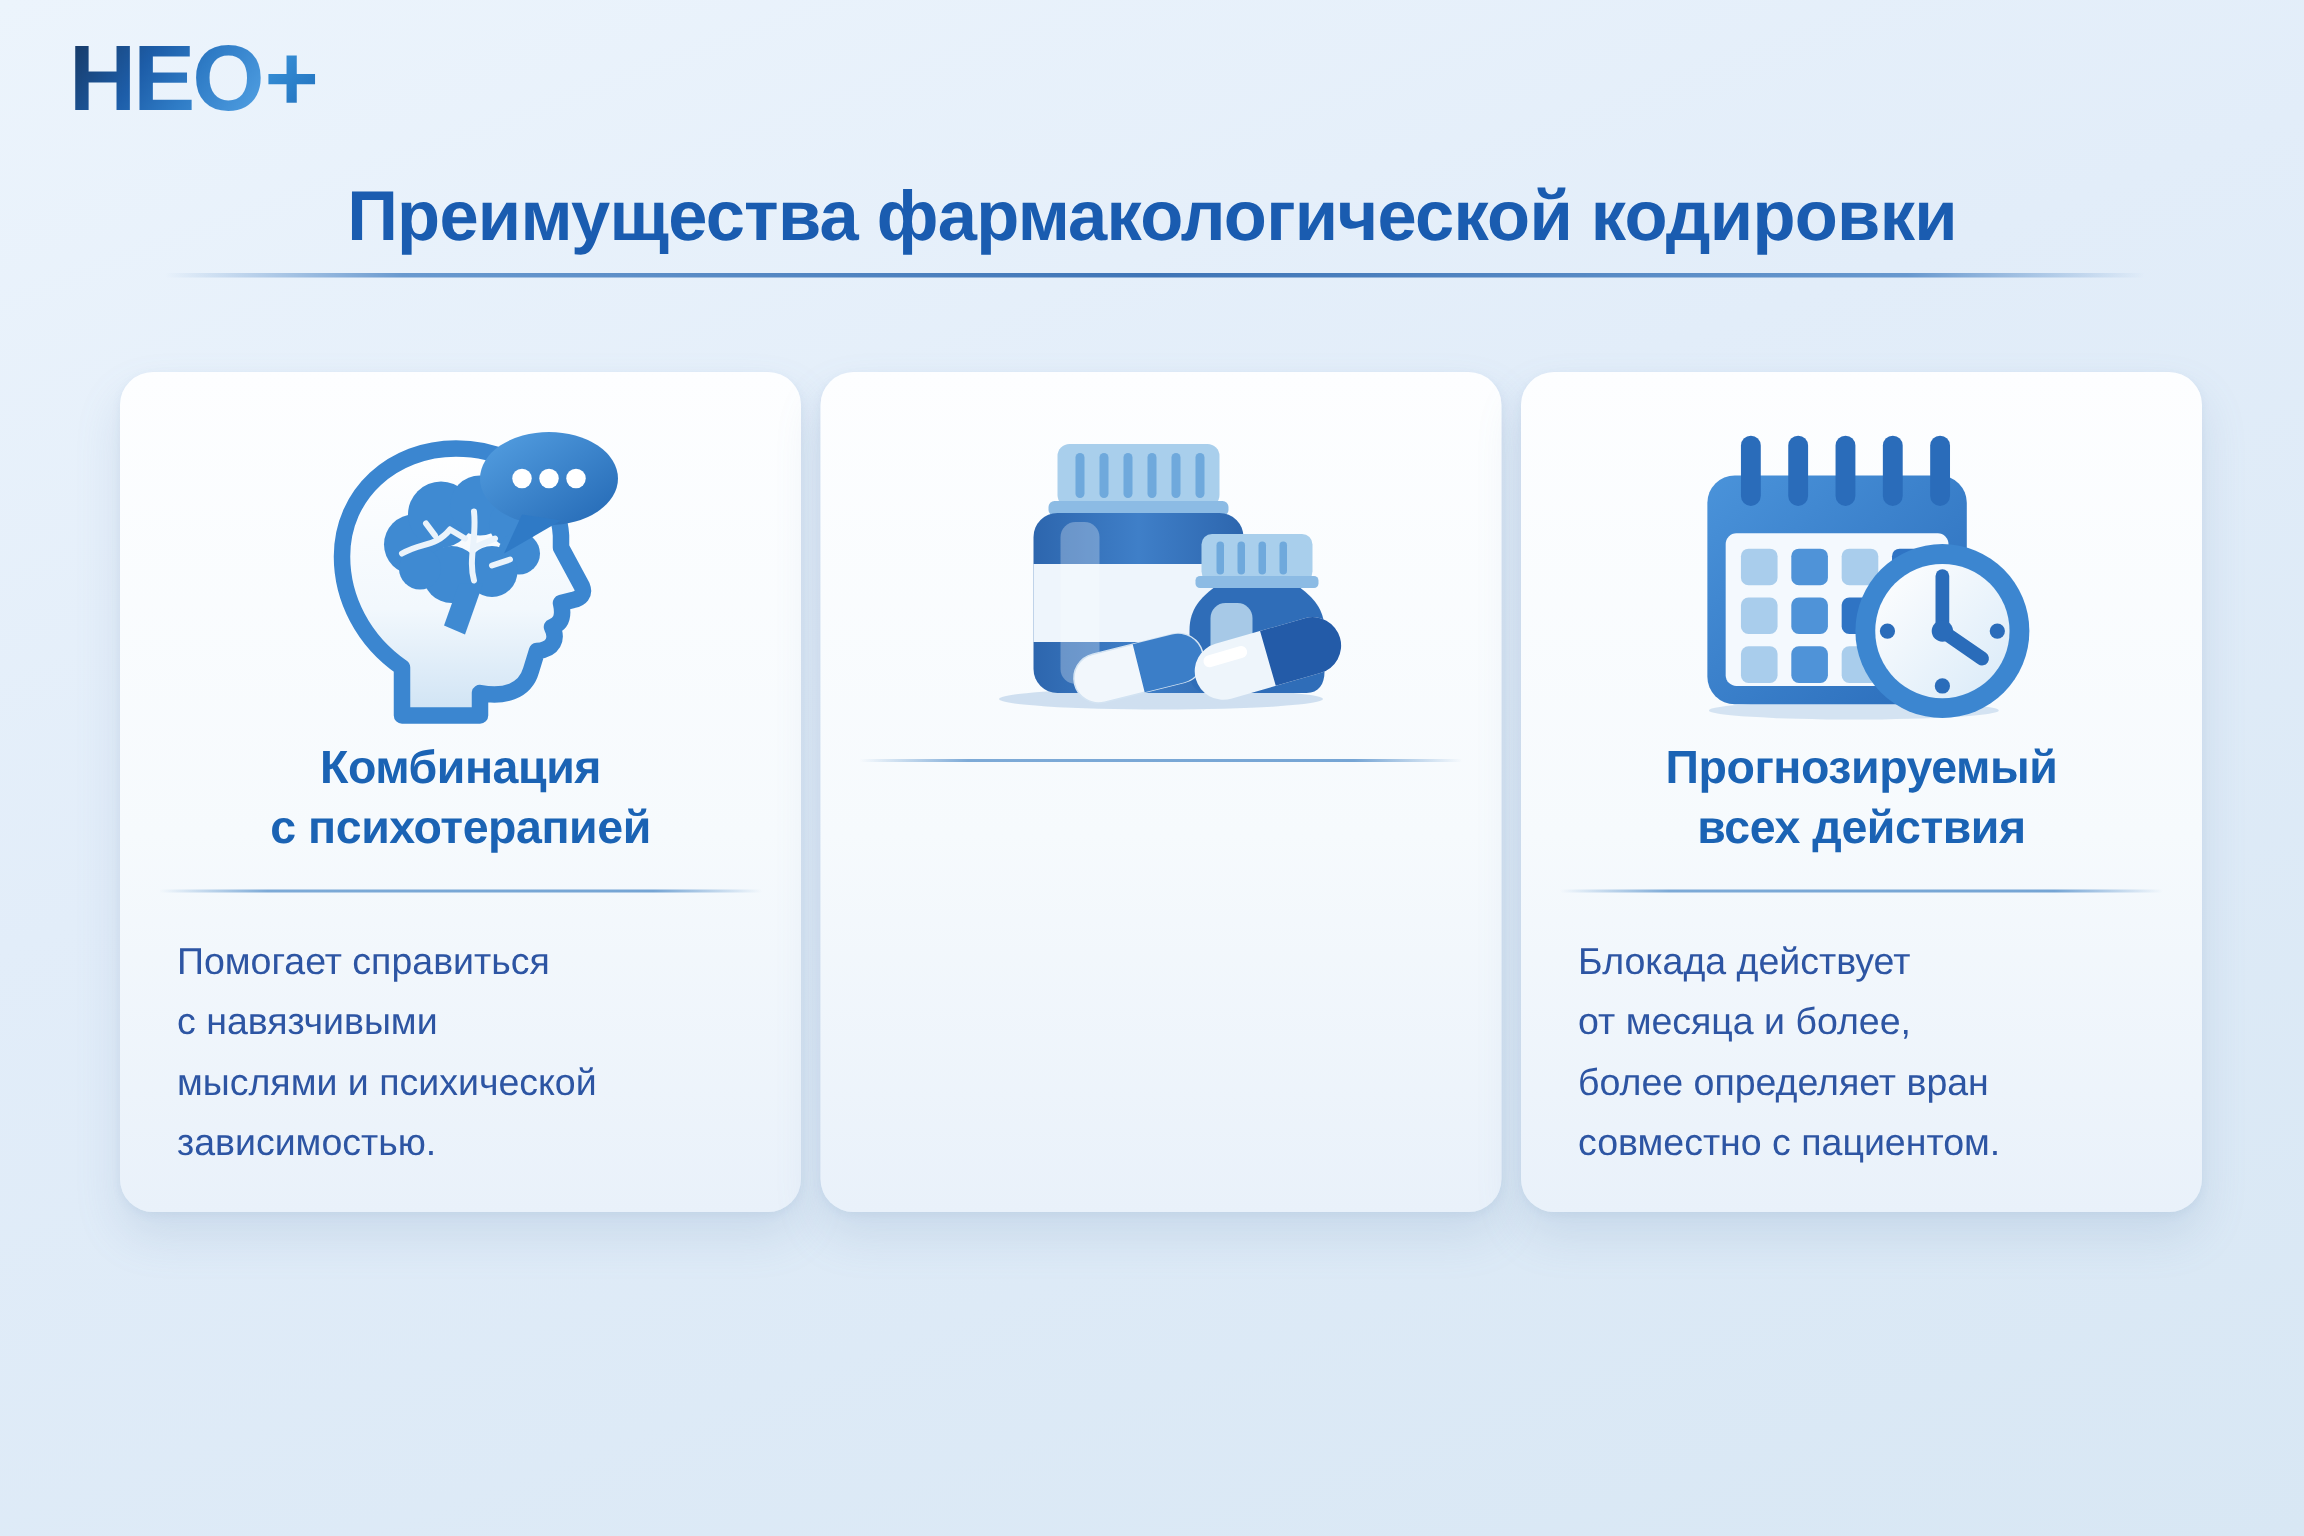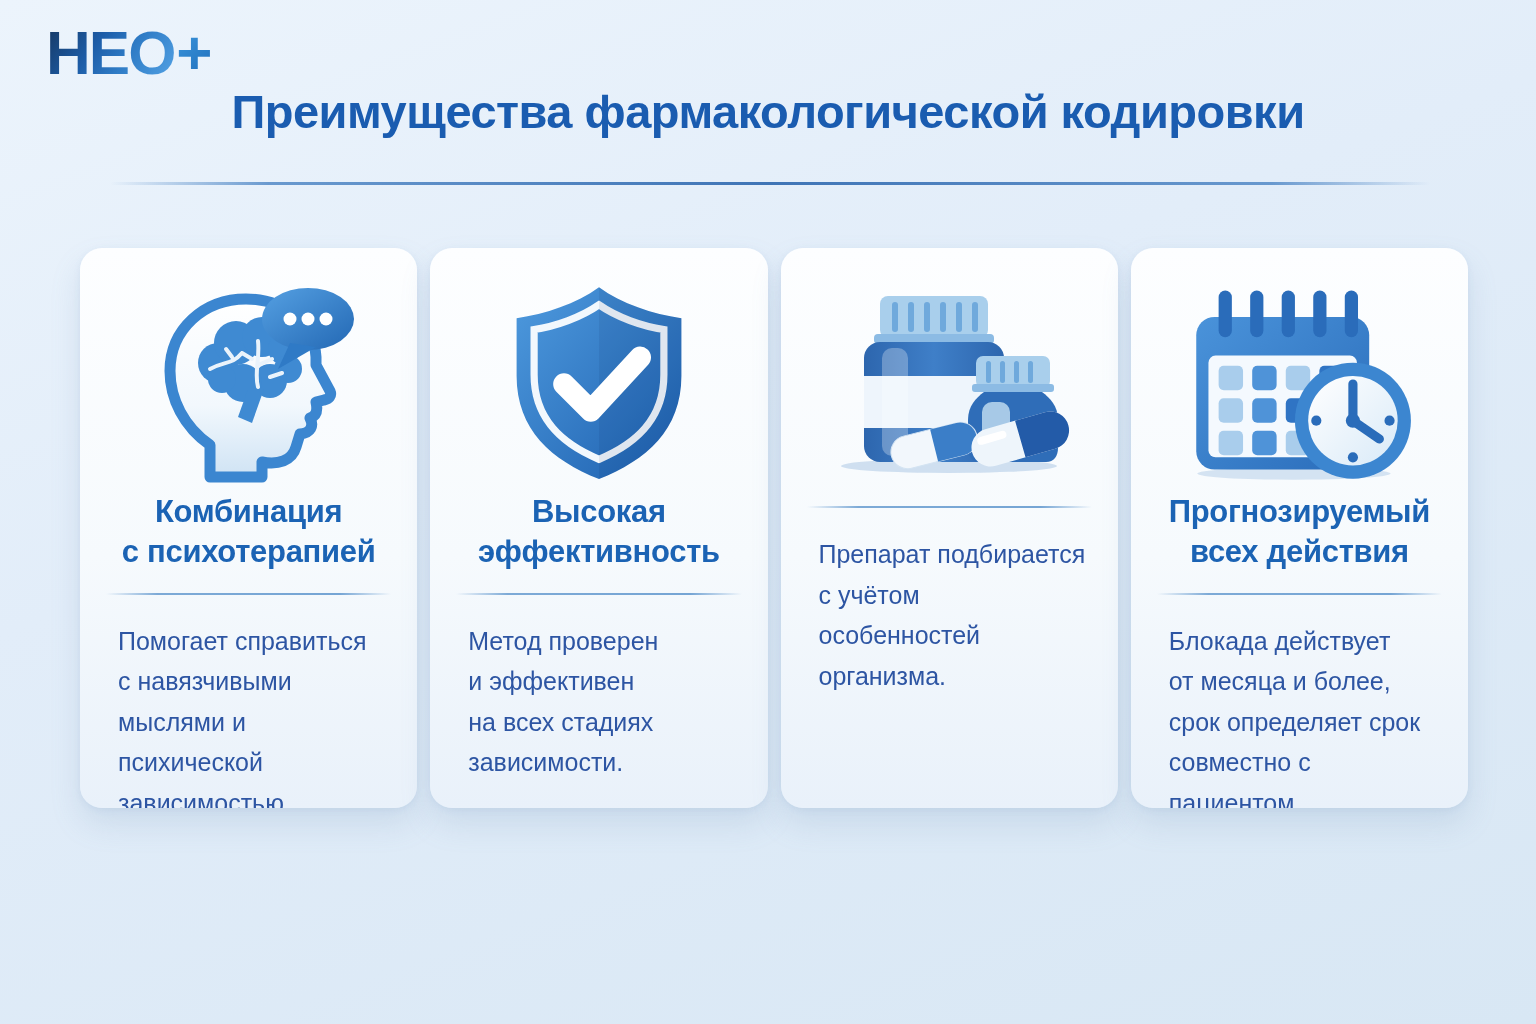--- a/index.html
+++ b/index.html
@@ -32,21 +32,21 @@
     background: linear-gradient(135deg, #3f9be0 0%, #1c6ab8 100%);
     -webkit-background-clip: text;
     background-clip: text;
     color: transparent;
     margin-left: 2px;
   }
 
   
   .main-title {
     position: absolute;
-    top: 84px; left: 0; right: 0;
+    top: 116px; left: 0; right: 0;
     text-align: center;
     font-size: 47px;
     font-weight: 700;
     color: #1a5cb0;
     letter-spacing: -0.5px;
   }
   .main-divider {
     position: absolute;
     top: 182px; left: 110px; right: 106px;
     height: 3px;
@@ -176,37 +176,20 @@
     </div>
     <div class="card-title">Комбинация
 с психотерапией</div>
     <div class="card-divider"></div>
     <div class="card-body">Помогает справиться
 с навязчивыми
 мыслями и психической
 зависимостью.</div>
   </div>
 
-  <div class="card">
-    <div class="card-icon">
-      <svg width="206" height="206" viewBox="0 0 200 200">
-        <path d="M100 10 C122 26 152 36 180 40 L180 96 C180 148 146 178 100 196 C54 178 20 148 20 96 L20 40 C48 36 78 26 100 10 Z" fill="url(#gShield)"></path>
-        <path d="M100 27 C117 39 142 48 163 51 L163 95 C163 138 136 162 100 177 C64 162 37 138 37 95 L37 51 C58 48 83 39 100 27 Z" fill="none" stroke="#f2f8fd" stroke-width="7"></path>
-        <path d="M100 10 C122 26 152 36 180 40 L180 96 C180 148 146 178 100 196 Z" fill="rgba(0,30,80,0.08)"></path>
-        <path d="M66 104 L92 130 L140 78" fill="none" stroke="#ffffff" stroke-width="21" stroke-linecap="round" stroke-linejoin="round"></path>
-      </svg>
-    </div>
-    <div class="card-title">Высокая
-эффективность</div>
-    <div class="card-divider"></div>
-    <div class="card-body">Метод проверен
-и эффективен
-на всех стадиях
-зависимости.</div>
-  </div>
 
   <div class="card">
     <div class="card-icon">
       <svg width="250" height="206" viewBox="0 0 250 200">
         <ellipse cx="125" cy="186" rx="108" ry="7" fill="#c4d8ec" opacity="0.8"></ellipse>
 
         <rect x="56" y="16" width="108" height="42" rx="8" fill="#a9cfec"></rect>
         <g fill="#6fa9dc">
           <rect x="68" y="22" width="6" height="30" rx="3"></rect>
             <rect x="84" y="22" width="6" height="30" rx="3"></rect>
@@ -236,23 +219,20 @@
           <path d="M110 149 L137 149 A16.5 16.5 0 0 1 137 182 L110 182 Z" fill="#3b7ec8"></path>
         </g>
         <g transform="rotate(-16 196 158)">
           <rect x="146" y="140" width="100" height="38" rx="19" fill="#eef5fb"></rect>
           <path d="M196 140 L227 140 A19 19 0 0 1 227 178 L196 178 Z" fill="#235ba8"></path>
           <rect x="154" y="146" width="30" height="8" rx="4" fill="#ffffff"></rect>
         </g>
       </svg>
     </div>
     <div class="card-divider"></div>
-    <div class="card-body">Препарат подбирается
-с учётом
-особенностей организма.</div>
   </div>
 
   <div class="card">
     <div class="card-icon">
       <svg width="234" height="206" viewBox="0 0 230 200">
         <ellipse cx="110" cy="192" rx="95" ry="6" fill="#c4d8ec" opacity="0.7"></ellipse>
 
         <rect x="14" y="38" width="170" height="150" rx="18" fill="url(#gCal)"></rect>
         <rect x="26" y="76" width="146" height="100" rx="7" fill="#f4f9fe"></rect>
         <g fill="#2a6cba">
@@ -288,17 +268,17 @@
           <path d="M168 140 L194 158"></path>
         </g>
         <circle cx="168" cy="140" r="7" fill="#2a6cba"></circle>
       </svg>
     </div>
     <div class="card-title">Прогнозируемый
 всех действия</div>
     <div class="card-divider"></div>
     <div class="card-body">Блокада действует
 от месяца и более,
-срок определяет срок
+более определяет вран
 совместно с пациентом.</div>
   </div>
 
 </div>
 
 </body></html>

